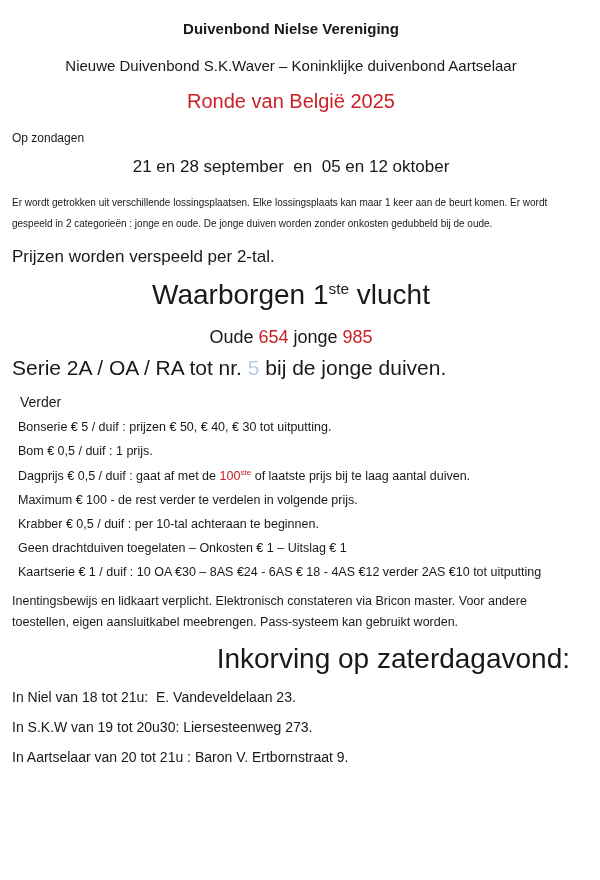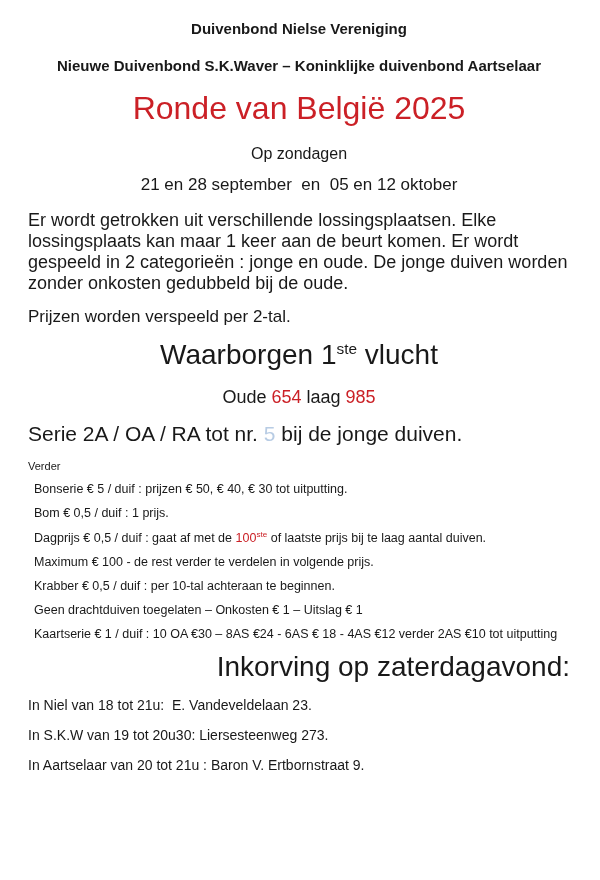--- a/index.html
+++ b/index.html
@@ -8,58 +8,58 @@
     background: #ffffff;
   }
   body {
     width: 600px;
     height: 880px;
     overflow: hidden;
     font-family: "Liberation Sans", sans-serif;
     color: #191919;
   }
   .page {
-    padding: 12px 30px 0 28px;
+    padding: 12px 30px 0 12px;
     box-sizing: border-box;
     width: 600px;
     height: 648px;
   }
   .h1 {
     margin: 8px 0 0;
     text-align: center;
     font-size: 15px;
     font-weight: bold;
   }
   .h2 {
     margin: 20px 0 0;
     text-align: center;
     font-size: 15px;
-    font-weight: bold;
+    font-weight: normal;
     white-space: nowrap;
   }
   .title {
     margin: 16px 0 0;
     text-align: center;
-    font-size: 32px;
+    font-size: 20px;
     color: var(--red, #cb2026);
   }
   .sub1 {
     margin: 18px 0 0;
-    text-align: center;
-    font-size: 16px;
+    text-align: left;
+    font-size: 12px;
   }
   .sub2 {
     margin: 12px 0 0;
     text-align: center;
     font-size: 17px;
     white-space: pre;
   }
   .intro {
     margin: 15px 0 0;
-    font-size: 18px;
+    font-size: 10px;
     line-height: 21px;
   }
   .note {
     margin: 13px 0 0;
     font-size: 17px;
   }
   .waarborg-h {
     margin: 12px 0 16px;
     text-align: center;
     font-size: 28px;
@@ -69,30 +69,30 @@
   }
   .oude-line {
     margin: 11px 0 0;
     text-align: center;
     font-size: 18px;
   }
   .red-text {
     color: var(--red, #cb2026);
   }
   .serie-line {
-    margin: 14px 0 0;
+    margin: 8px 0 0;
     font-size: 21px;
     white-space: pre;
   }
   .serie-num {
     color: var(--lightblue, #b8cce4);
   }
   .verder {
-    margin: 14px 0 0;
-    font-size: 11px;
+    margin: 14px 8px 0;
+    font-size: 14px;
   }
   .rule {
     margin: 10px 0 0;
     padding-left: 6px;
     font-size: 12.5px;
     white-space: pre;
   }
   .rule sup {
     font-size: 65%;
   }
@@ -126,40 +126,41 @@
   <div class="sub1">Op zondagen</div>
 
   <div class="sub2">21 en 28 september  en  05 en 12 oktober</div>
 
   <div class="intro">Er wordt getrokken uit verschillende lossingsplaatsen. Elke lossingsplaats kan maar 1 keer aan de beurt komen. Er wordt gespeeld in 2 categorieën : jonge en oude. De jonge duiven worden zonder onkosten gedubbeld bij de oude.</div>
 
   <div class="note">Prijzen worden verspeeld per 2-tal.</div>
 
   <div class="waarborg-h"><span>Waarborgen 1</span><sup>ste</sup><span> vlucht</span></div>
 
-  <div class="oude-line"><span>Oude </span><span class="red-text">654</span><span> laag </span><span class="red-text">985</span></div>
+  <div class="oude-line"><span>Oude </span><span class="red-text">654</span><span> jonge </span><span class="red-text">985</span></div>
 
   <div class="serie-line"><span>Serie 2A / OA / RA tot nr. </span><span class="serie-num">5</span><span> bij de jonge duiven.</span></div>
 
   <div class="verder">Verder</div>
 
   <div class="rule">Bonserie € 5 / duif : prijzen € 50, € 40, € 30 tot uitputting.</div>
 
   <div class="rule">Bom € 0,5 / duif : 1 prijs.</div>
 
   <div class="rule"><span>Dagprijs € 0,5 / duif : gaat af met de </span><span class="red-text">100</span><sup class="red-text">ste</sup><span> of laatste prijs bij te laag aantal duiven.</span></div>
 
   <div class="rule">Maximum € 100 - de rest verder te verdelen in volgende prijs.</div>
 
   <div class="rule">Krabber € 0,5 / duif : per 10-tal achteraan te beginnen.</div>
 
   <div class="rule">Geen drachtduiven toegelaten – Onkosten € 1 – Uitslag € 1</div>
 
   <div class="rule">Kaartserie € 1 / duif : 10 OA €30 – 8AS €24 - 6AS € 18 - 4AS €12 verder 2AS €10 tot uitputting</div>
 
+  <div class="equipment">Inentingsbewijs en lidkaart verplicht. Elektronisch constateren via Bricon master. Voor andere toestellen, eigen aansluitkabel meebrengen. Pass-systeem kan gebruikt worden.</div>
 
   <div class="inkorving">Inkorving op zaterdagavond:</div>
 
   <div class="location">In Niel van 18 tot 21u:  E. Vandeveldelaan 23.</div>
 
   <div class="location">In S.K.W van 19 tot 20u30: Liersesteenweg 273.</div>
 
   <div class="location">In Aartselaar van 20 tot 21u : Baron V. Ertbornstraat 9.</div>
 
 </div>

